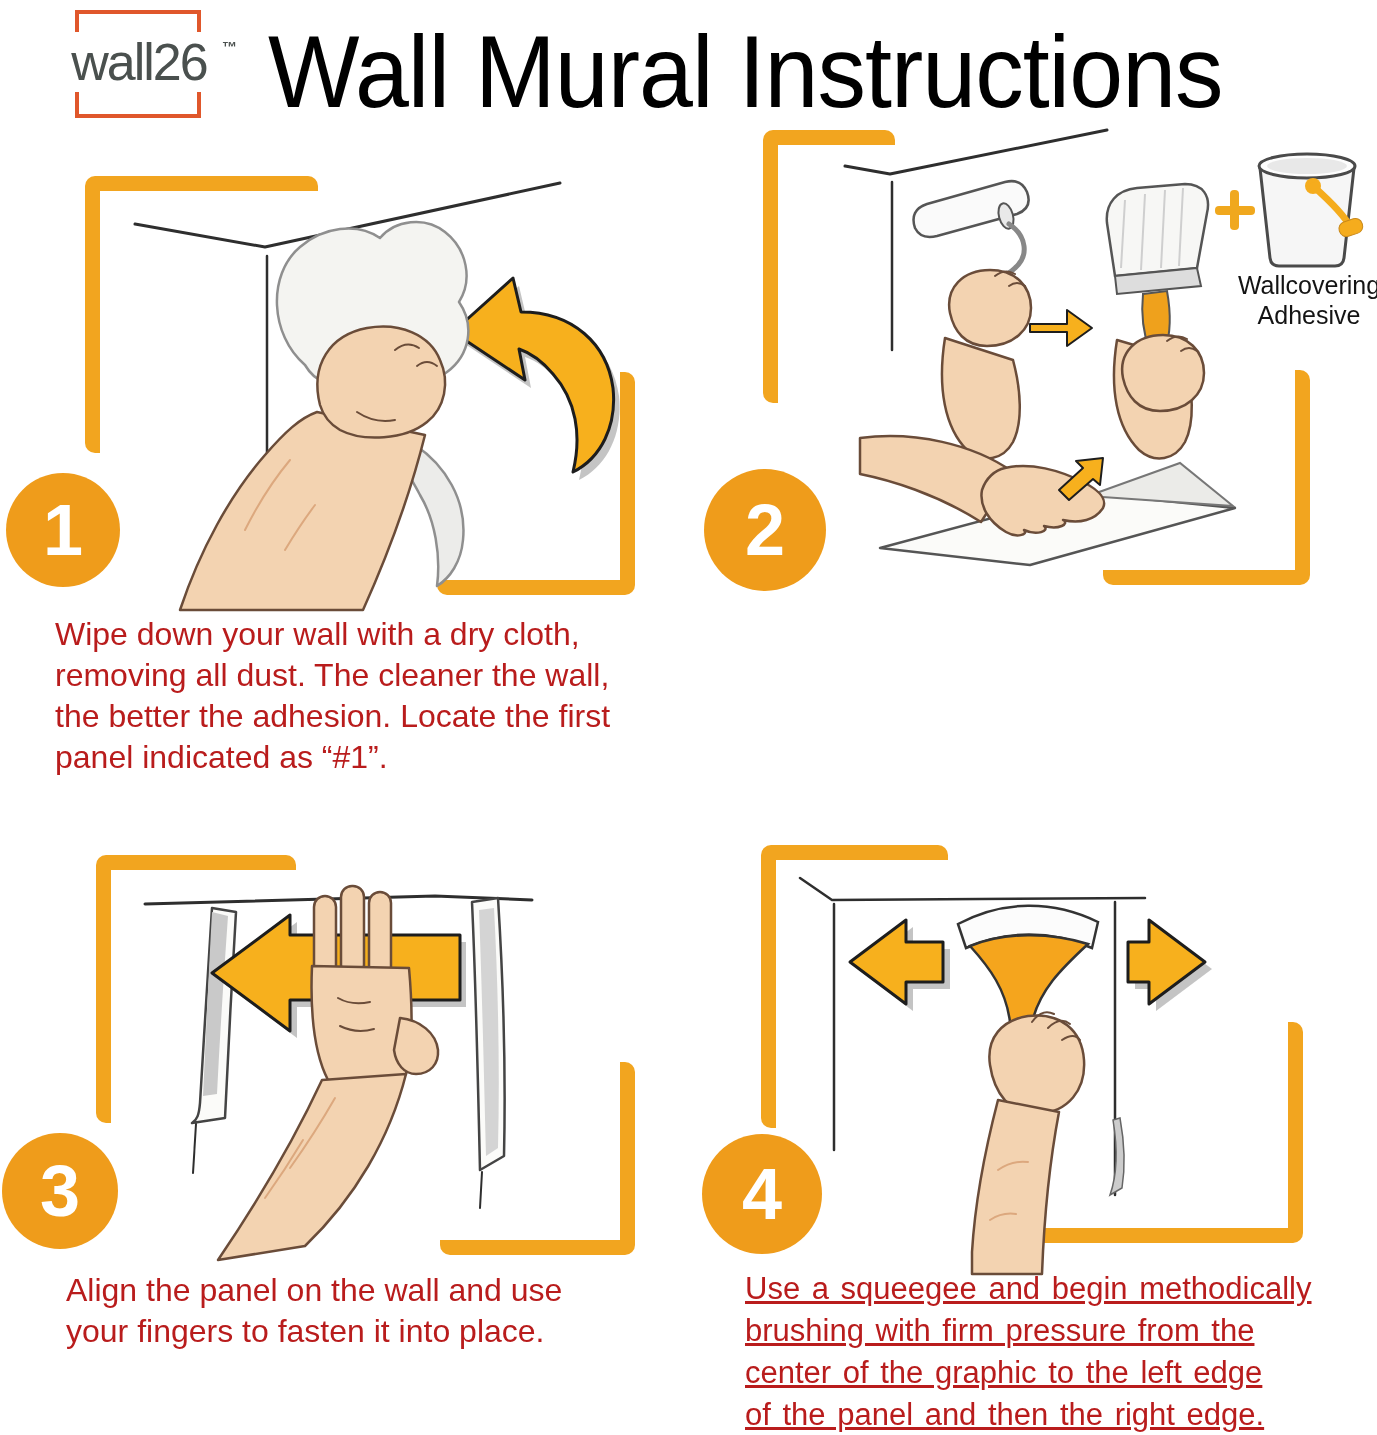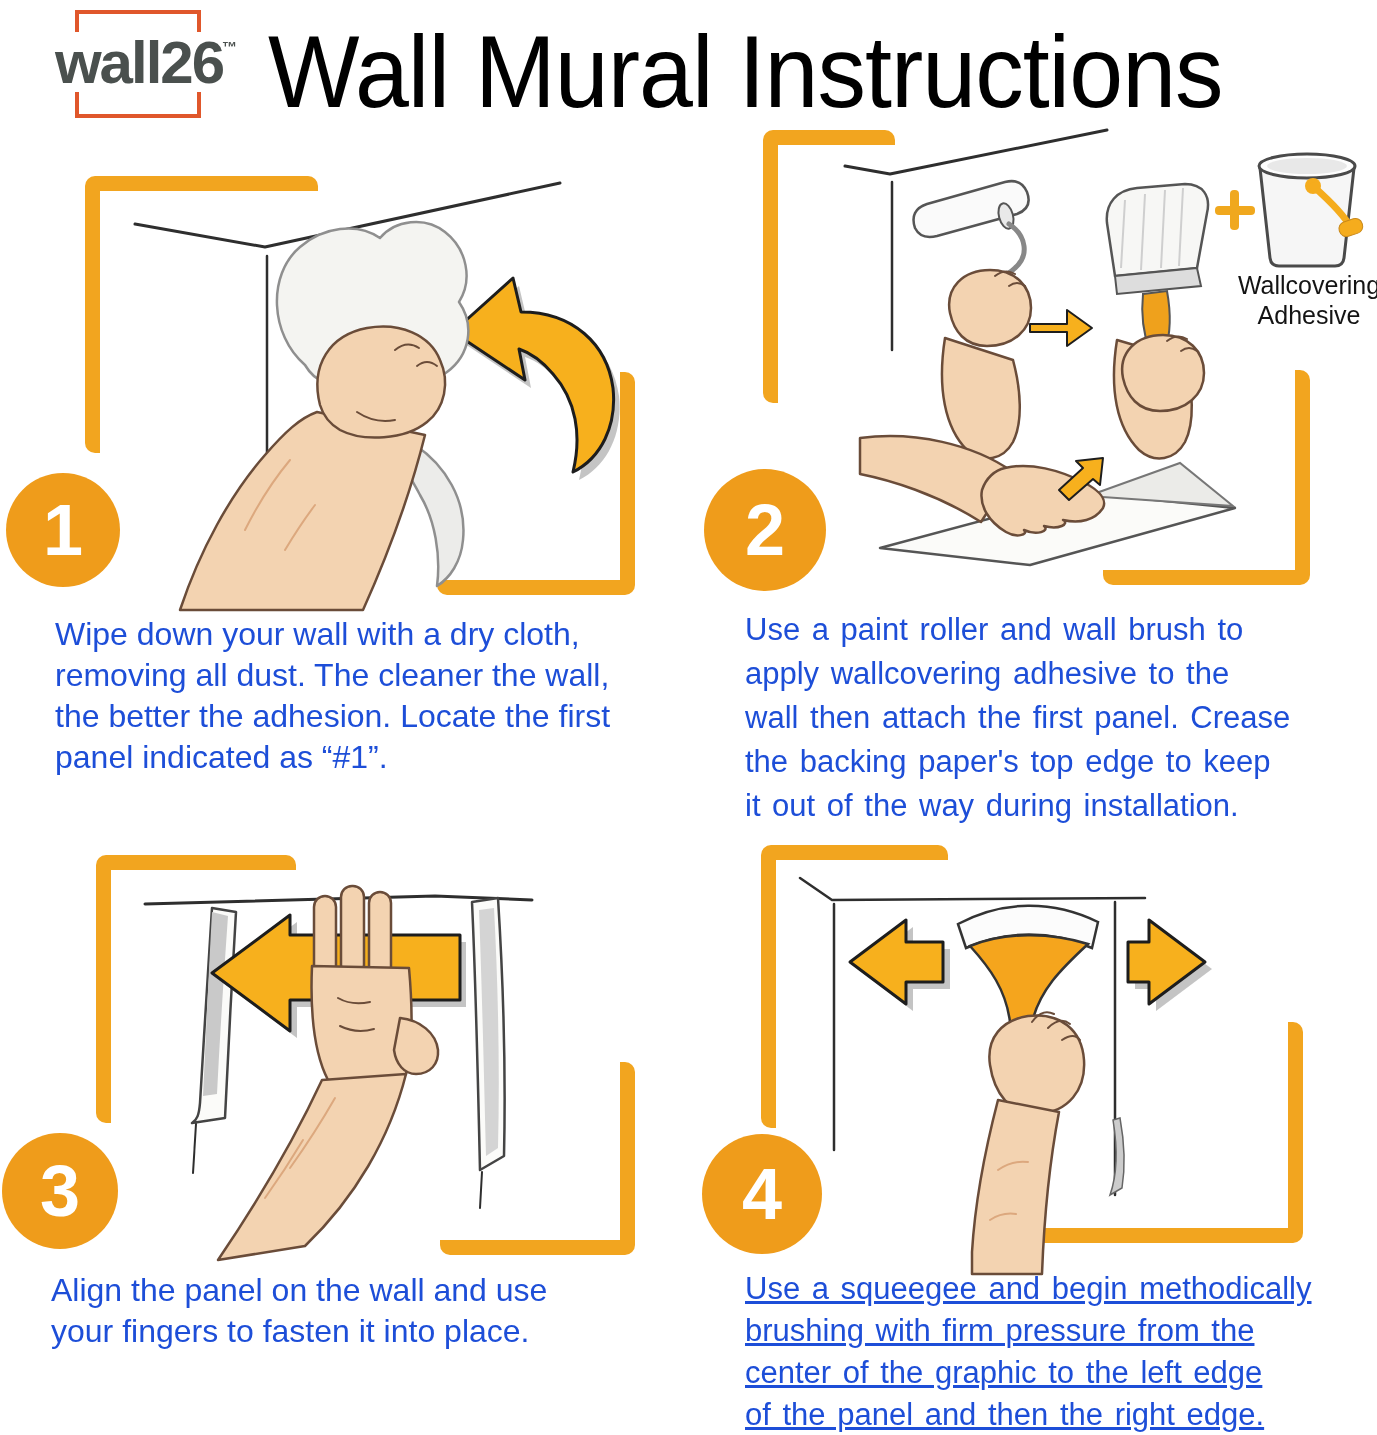--- a/index.html
+++ b/index.html
@@ -5,39 +5,39 @@
   html,body{margin:0;padding:0;background:#fff;}
   .canvas{
     position:relative;width:1377px;height:1435px;background:#ffffff;
     overflow:hidden;font-family:"Liberation Sans","DejaVu Sans",sans-serif;color:#141414;
   }
   
   .logo-square{position:absolute;left:75px;top:10px;width:118px;height:100px;border:4px solid #E0572B;}
   .logo-text{
     position:absolute;left:56px;top:32px;width:166px;height:60px;background:#fff;
     display:flex;align-items:center;justify-content:center;
-    font-weight:bold;font-size:60px;letter-spacing:-2px;color:#4A504E;
+    font-weight:normal;font-size:52px;letter-spacing:-2px;color:#4A504E;
   }
   .logo-tm{position:absolute;left:222px;top:38px;font-size:15px;font-weight:bold;color:#4A504E;}
   .title{
     position:absolute;left:268px;top:14px;font-size:102px;font-weight:normal;letter-spacing:-1px;
     color:#000;white-space:pre;transform:scaleX(.95);transform-origin:left top;margin:0;
   }
   
   .bracket{position:absolute;border:0 solid #F2A51F;border-radius:10px;}
   .b-tl{border-top-width:15px;border-left-width:15px;}
   .b-br{border-bottom-width:15px;border-right-width:15px;}
   
   .num{
     position:absolute;border-radius:50%;background:#EF9C1B;color:#fff;
     display:flex;align-items:center;justify-content:center;
     font-weight:bold;font-size:72px;
   }
   
-  .step-text{position:absolute;white-space:pre;color:#1d4ed8;}
+  .step-text{position:absolute;white-space:pre;color:#b91c1c;}
   .t-arial{font-size:32px;line-height:41px;}
   .t-humanist{font-size:31px;line-height:44px;word-spacing:3px;}
   .adhesive-label{
     position:absolute;left:1233px;top:270px;width:152px;text-align:center;
     font-size:25px;line-height:30px;white-space:pre-line;color:#141414;
   }
   svg{position:absolute;overflow:visible;}
   .ink{stroke:#2e2e2e;stroke-width:3;fill:none;stroke-linecap:round;stroke-linejoin:round;}
   .skin{fill:#f3d3b1;stroke:#6a4c39;stroke-width:2.5;stroke-linejoin:round;}
   .cloth{fill:#f4f4f1;stroke:#8f8f8f;stroke-width:2.5;stroke-linejoin:round;}
@@ -128,25 +128,20 @@
       <path d="M243,368 L335,335 L388,378 Z" fill="#ebebe8" stroke="#777" stroke-width="2"></path>
       <path class="skin" d="M15,310 C70,303 128,316 168,344 L136,394 C92,366 45,352 15,346 Z"></path>
       <path class="skin" d="M160,340 C185,334 215,342 240,355 C255,363 262,372 258,380 C250,392 235,396 218,392 C225,396 214,402 199,398 C205,403 192,408 179,402 C184,407 171,410 161,404 C144,394 134,378 137,362 C141,350 150,342 160,340 Z"></path>
       <path class="oarrow" style="stroke-width:2" d="M214,362 L238,340 L231,333 L258,330 L255,357 L248,351 L224,372 Z"></path>
     </g>
   </svg>
 
   <div class="num" style="left:704px;top:469px;width:122px;height:122px;">2</div>
   <div class="adhesive-label">Wallcovering
 Adhesive</div>
-  <div class="step-text t-humanist" style="left:745px;top:608px;">Use a paint roller and wall brush to
-apply wallcovering adhesive to the
-wall then attach the first panel. Crease
-the backing paper's top edge to keep
-it out of the way during installation.</div>
 
   <div class="bracket b-tl" style="left:96px;top:855px;width:185px;height:253px;"></div>
   <div class="bracket b-br" style="left:440px;top:1062px;width:180px;height:178px;"></div>
 
   <svg style="left:100px;top:868px;" width="520" height="392" viewBox="0 0 520 392">
     <g>
       <path class="ink" d="M45,36 L335,28 L432,32"></path>
       <path class="panel" style="stroke:#444" d="M112,40 C108,100 104,170 100,235 C99,247 97,252 92,255 L125,250 C128,185 132,110 136,44 Z"></path>
       <path d="M112,44 C109,100 106,165 103,228 L117,226 C120,165 124,105 128,48 Z" fill="#c9c9c9"></path>
       <path class="ink" style="stroke-width:2" d="M96,256 L93,305"></path>
@@ -164,21 +159,21 @@
       <rect class="skin" x="269" y="24" width="22" height="86" rx="11"></rect>
       <path class="skin" d="M212,98 C210,145 214,185 228,212 C255,226 288,222 306,206 C313,180 313,145 309,100 Z"></path>
       <path class="skin" d="M300,150 C320,152 336,165 338,182 C339,196 330,206 316,206 C304,206 296,196 294,182 Z"></path>
       <path class="crease" d="M238,130 q14,8 32,4 M240,158 q16,8 34,3"></path>
       <path class="skin" d="M222,212 L306,206 C290,270 255,330 205,378 L118,392 C160,330 195,270 222,212 Z"></path>
       <path class="crease" style="stroke:#dca87e" d="M190,300 q25,-35 45,-70 M165,330 q20,-28 38,-58"></path>
     </g>
   </svg>
 
   <div class="num" style="left:2px;top:1133px;width:116px;height:116px;">3</div>
-  <div class="step-text t-arial" style="left:51px;top:1270px;">Align the panel on the wall and use
+  <div class="step-text t-arial" style="left:66px;top:1270px;">Align the panel on the wall and use
 your fingers to fasten it into place.</div>
 
   <div class="bracket b-tl" style="left:761px;top:845px;width:172px;height:268px;"></div>
   <div class="bracket b-br" style="left:1015px;top:1022px;width:273px;height:206px;"></div>
 
   <svg style="left:780px;top:850px;" width="470" height="424" viewBox="0 0 470 424">
     <g>
       <path class="ink" style="stroke-width:2.5" d="M20,28 L52,50 L365,48"></path>
       <path class="ink" style="stroke-width:2.5" d="M54,54 L54,300"></path>
       <path class="ink" style="stroke-width:2.5" d="M335,52 L335,345"></path>

